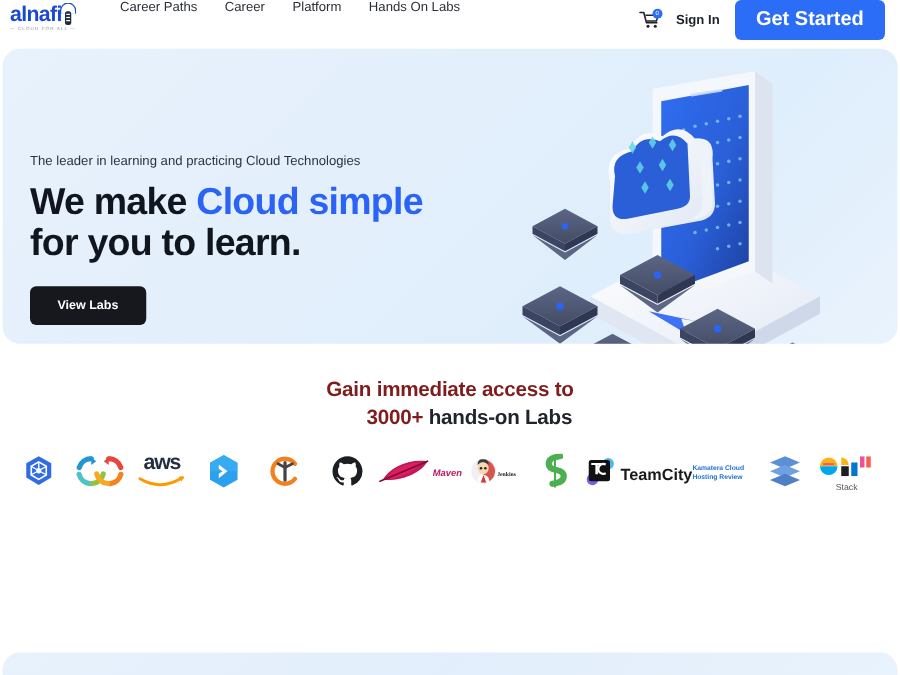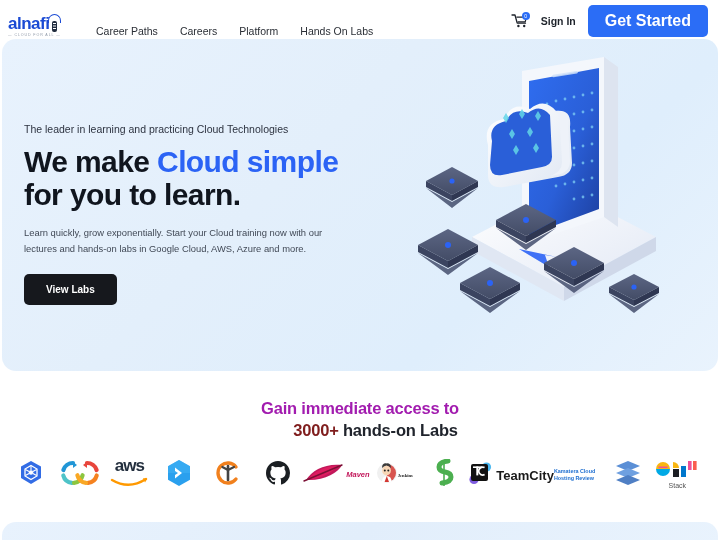--- a/index.html
+++ b/index.html
@@ -9,21 +9,21 @@
     font-family: "Liberation Sans", sans-serif;
     overflow: hidden;
   }
   .page { position: relative; width: 720px; height: 540px; background:#fff; }
 
   
   .navbar {
     position: relative;
     height: 37px;
     display: flex;
-    align-items: flex-end;
+    align-items: flex-start;
     padding: 0 12px 0 8px;
     background: #fff;
   }
   .logo-wrap { display:flex; flex-direction:column; width:70px; margin-right:18px; position:relative; }
   .logo-row { display:flex; align-items:flex-end; height:20px; }
   .logo-text {
     font-size: 17px; font-weight: 700; color:#1a4ad4;
     letter-spacing:-.5px; line-height:17px;
   }
   .logo-mark { position:relative; width:16px; height:18px; margin-left:-2px; }
@@ -60,21 +60,21 @@
   .get-started {
     background:#2b6df6; color:#fff; border:none; border-radius:5px;
     font-size:16px; font-weight:600; padding:7px 17px; cursor:pointer;
     font-family:"Liberation Sans", sans-serif;
   }
 
   
   .hero {
     position:relative;
     margin: 2px 2px 0 2px;
-    height: 332px;
+    height: 236px;
     border-radius: 14px;
     background: linear-gradient(135deg, #e8f2fd 0%, #e3effb 40%, #dfeefc 70%, #e9f3fd 100%);
     overflow:hidden;
   }
   .hero-text { position:absolute; left:22px; top:84px; width:350px; }
   .hero-eyebrow { font-size:10.5px; color:#2d3340; margin-bottom:10px; }
   .hero-h1 {
     font-size:30px; font-weight:700; color:#10151e; line-height:1.1;
     letter-spacing:-.6px;
   }
@@ -87,21 +87,21 @@
     background:#16181d; color:#fff; border:none; border-radius:5px;
     font-size:10px; font-weight:700; padding:10px 22px; cursor:pointer;
     font-family:"Liberation Sans", sans-serif;
   }
 
   
   .illus { position:absolute; right:4px; top:10px; width:310px; height:320px; }
 
   
   .access { text-align:center; margin-top:28px; }
-  .access-line1 { font-size:16.5px; color:#a21caf; font-weight:600; letter-spacing:-.2px; }
+  .access-line1 { font-size:16.5px; color:#7f1d1d; font-weight:600; letter-spacing:-.2px; }
   .access-line2 { font-size:16.5px; font-weight:700; color:#20242c; margin-top:3px; letter-spacing:-.2px; }
   .access-line2 .count { color:#7f1d1d;margin-left:31px; }
 
   
   .logos {
     display:flex; align-items:center; justify-content:space-between;
     padding: 18px 18px 0 6px;
   }
   .logo-item {
     flex:1; display:flex; align-items:center; justify-content:center;
@@ -138,21 +138,21 @@
         <span class="logo-mark">
           <span class="hoop"></span>
             <span class="pill"></span>
         </span>
       </div>
       <div class="logo-tag">— CLOUD FOR ALL —</div>
     </div>
 
     <div class="nav-links">
       <span class="nav-link">Career Paths</span>
-      <span class="nav-link">Careers</span>
+      <span class="nav-link">Career</span>
       <span class="nav-link">Platform</span>
       <span class="nav-link">Hands On Labs</span>
     </div>
 
     <div class="nav-right">
       <div class="cart">
         <svg width="18" height="16" viewBox="0 0 18 16">
           <path d="M1 2 h3 l2.2 8.2 h8.3" fill="none" stroke="#1e232b" stroke-width="1.3" stroke-linecap="round" stroke-linejoin="round"></path>
           <path d="M5.4 4.2 h10 l-1.2 4.6 h-7.6" fill="none" stroke="#1e232b" stroke-width="1.2" stroke-linejoin="round"></path>
           <circle cx="7.4" cy="13" r="1.2" fill="#1e232b"></circle>
@@ -305,21 +305,20 @@
         </g>
       </svg>
     </div>
 
     <div class="hero-text">
       <div class="hero-eyebrow">The leader in learning and practicing Cloud Technologies</div>
       <div class="hero-h1">
         <span>We make </span><span class="blue">Cloud simple</span><br>
         <span>for you to learn.</span>
       </div>
-      <div class="hero-sub">Learn quickly, grow exponentially. Start your Cloud training now with our lectures and hands-on labs in Google Cloud, AWS, Azure and more.</div>
       <button class="view-labs">View Labs</button>
     </div>
   </div>
 
   <div class="access">
     <div class="access-line1">Gain immediate access to</div>
     <div class="access-line2">
       <span class="count">3000+</span><span> hands-on Labs</span>
     </div>
   </div>

